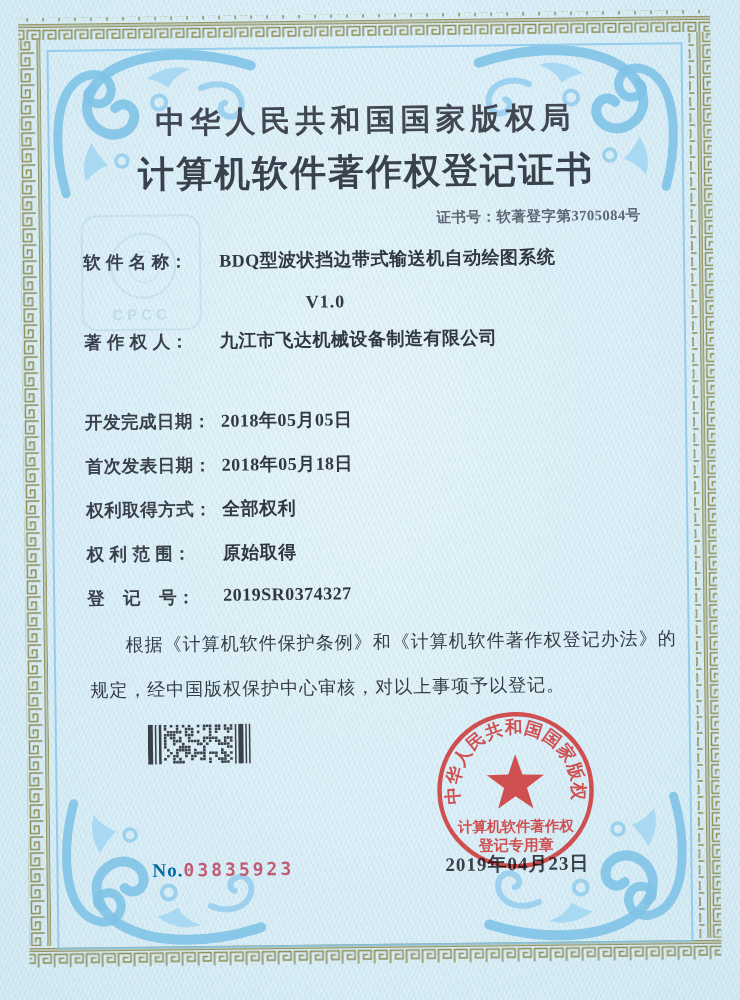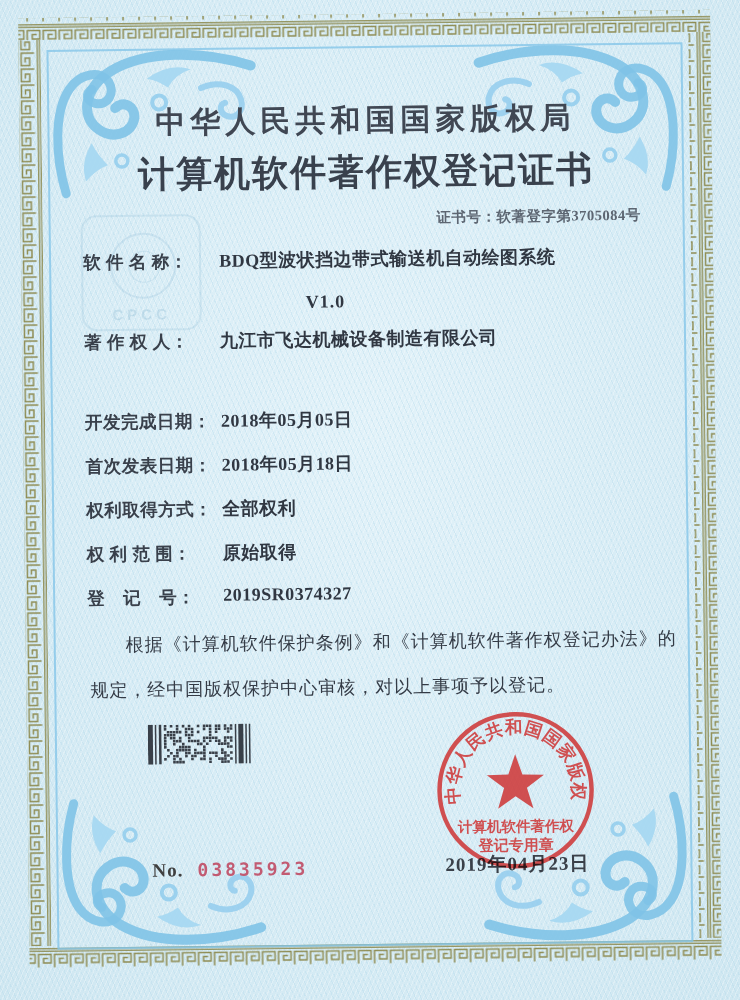--- a/index.html
+++ b/index.html
@@ -67,21 +67,21 @@
     font-size:18px;font-weight:500;color:#343b46;letter-spacing:1px;line-height:45px;
   }
   .para .l1{text-indent:2em;}
   .barcode{position:absolute;left:145px;top:722px;}
   .seal{position:absolute;left:412px;top:692px;width:200px;height:200px;mix-blend-mode:multiply;}
   .seal-date{
     position:absolute;left:441px;top:853px;font-size:19px;font-weight:600;
     color:#3a4049;letter-spacing:1px;mix-blend-mode:multiply;
   }
   .no-row{position:absolute;left:148px;top:857px;font-size:19px;}
-  .no-label{color:#404040;font-weight:600;margin-right:14px;letter-spacing:1px;}
+  .no-label{color:#0369a1;font-weight:600;letter-spacing:1px;}
   .no-value{
     color:#c25b72;font-weight:700;letter-spacing:3px;
     font-family:"DejaVu Sans Mono","Liberation Mono",monospace;font-size:18px;
   }
 </style>
 </head>
 <body>
 
 <div class="bg-texture"></div>
 

